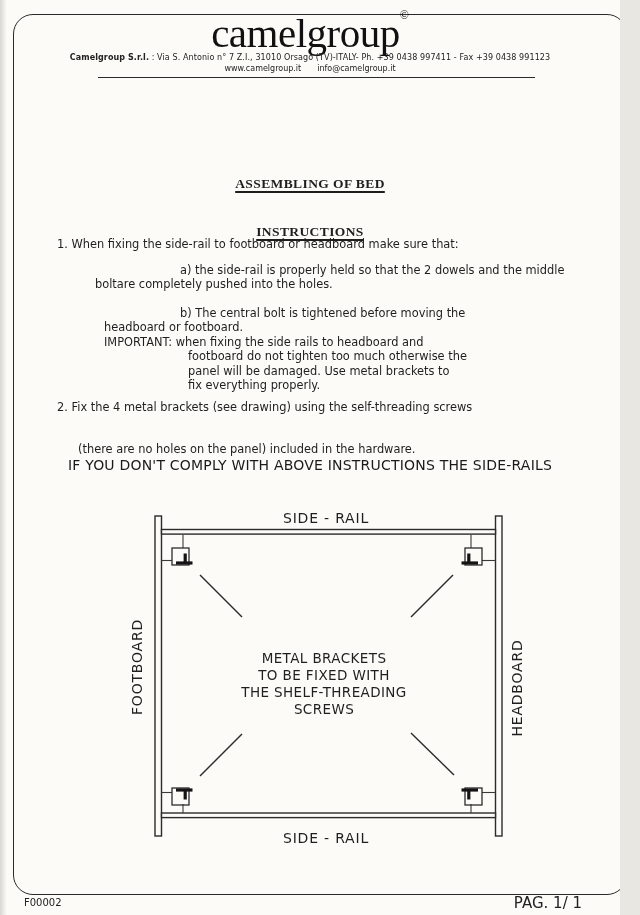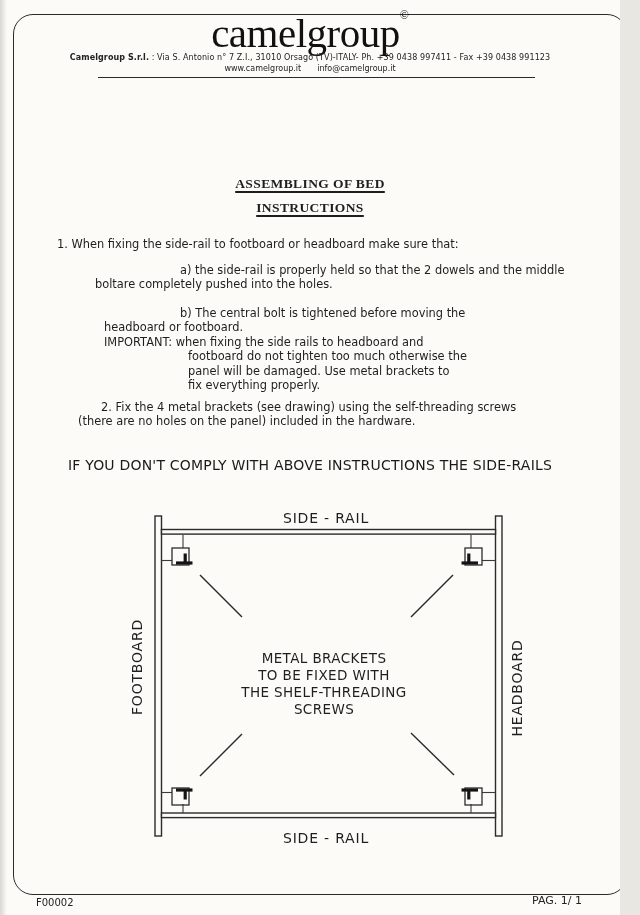--- a/index.html
+++ b/index.html
@@ -43,55 +43,55 @@
     position:absolute;left:98px;top:77px;width:437px;height:0;
     border-top:1.6px solid #2a2a2a;
   }
   
   .title1,.title2{
     position:absolute;left:0;width:100%;text-align:center;
     font-size:13.5px;font-weight:bold;letter-spacing:0.4px;
     text-decoration:underline;text-underline-offset:3px;text-decoration-thickness:1.5px;font-family:Liberation Serif, serif;
   }
   .title1{top:176px;}
-  .title2{top:200px;}
+  .title2{top:224px;}
   
   .bodytext{
     position:absolute;left:57px;top:237px;width:540px;
     font-size:11.4px;line-height:14.5px;
   }
   .bodytext div{white-space:nowrap;}
   .ind-a1{padding-left:123px;margin-top:11px;}
   .ind-a2{padding-left:38px;}
   .ind-b1{padding-left:123px;margin-top:14px;}
   .ind-b23{padding-left:47px;}
   .ind-b456{padding-left:131px;}
-  .ind-i2a{margin-top:7px;margin-left:44px;}
-  .ind-i2b{padding-left:21px;}
+  .ind-i2a{margin-top:7px;}
+  .ind-i2b{padding-left:21px;margin-top:28px;}
   
   .warning{
     position:absolute;left:0;top:457px;width:100%;text-align:center;
     font-size:14px;line-height:17.5px;letter-spacing:0.2px;color:#1a1a1a;
   }
   
   .diagram{position:absolute;left:120px;top:500px;width:400px;height:360px;}
   .diagram svg{overflow:visible;}
   .dlabel{
     font-family:"DejaVu Sans","Liberation Sans",sans-serif;
     font-size:14px;letter-spacing:0.8px;fill:#1f1f1f;text-anchor:middle;
   }
   .dcenter{
     font-family:"DejaVu Sans","Liberation Sans",sans-serif;
     font-size:13.5px;letter-spacing:0.4px;fill:#1f1f1f;text-anchor:middle;
   }
   .dline{stroke:#2b2b2b;stroke-width:1.4;}
   .dthin{stroke:#3a3a3a;stroke-width:1.1;}
   
-  .doc-code{position:absolute;left:36px;top:897px;font-size:10px;color:#222;text-align:right;}
-  .page-num{position:absolute;right:38px;top:894px;font-size:11px;color:#222;}
+  .doc-code{position:absolute;left:24px;top:897px;font-size:10px;color:#222;text-align:right;}
+  .page-num{position:absolute;right:38px;top:894px;font-size:15px;color:#222;}
 </style>
 </head>
 <body>
 
 <div class="page">
   <div class="scan-edge"></div>
   <div class="border-box"></div>
 
   <div class="logo"><span>camelgroup</span><sup>©</sup></div>
   <div class="addr1"><b>Camelgroup S.r.l.</b><span> : Via S. Antonio n° 7 Z.I., 31010 Orsago (TV)-ITALY- Ph. +39 0438 997411 - Fax +39 0438 991123</span></div>

